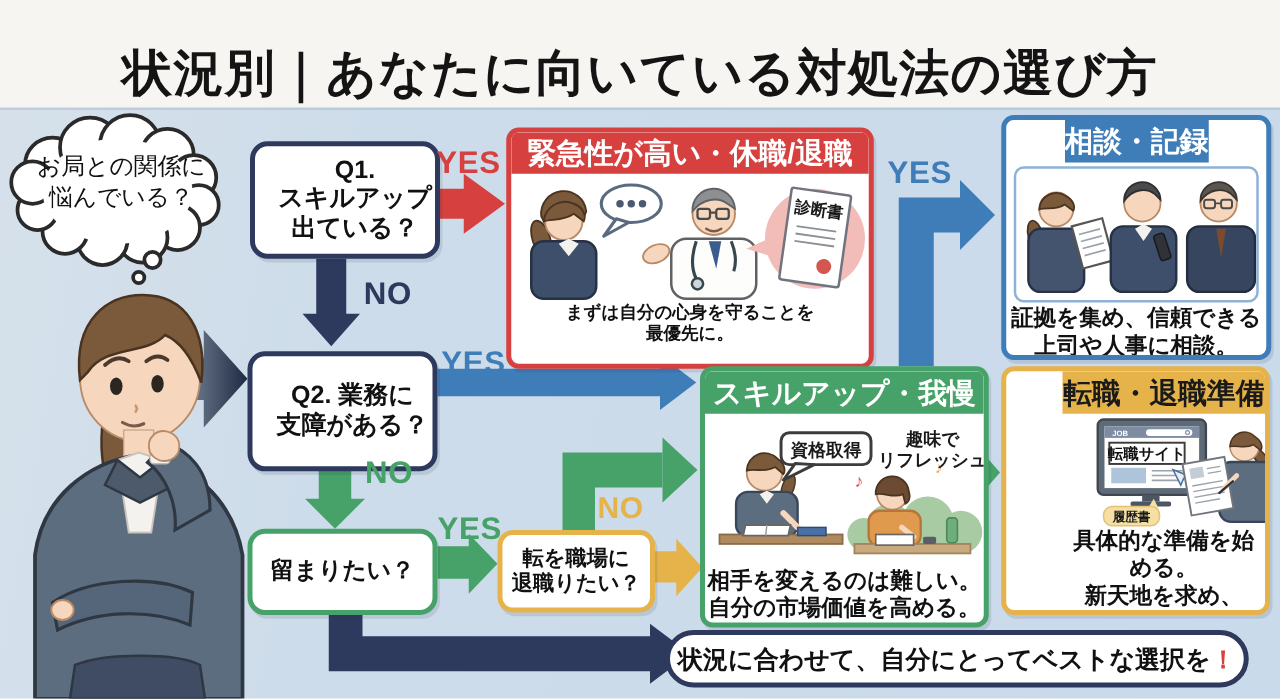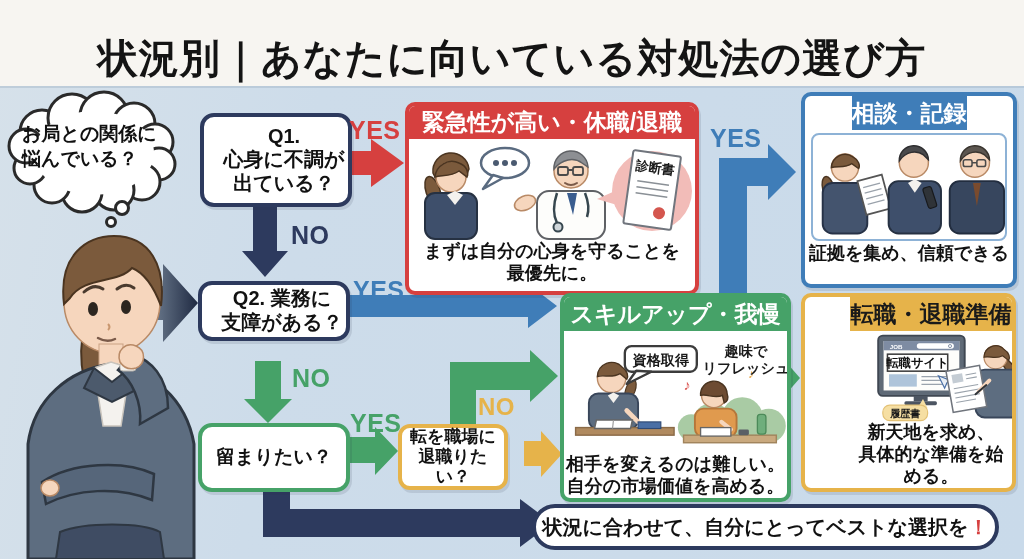--- a/index.html
+++ b/index.html
@@ -14,21 +14,21 @@
   .lbl-red{color:var(--red);} .lbl-navy{color:var(--navy);} .lbl-blue{color:var(--blue);}
   .lbl-green{color:var(--green);} .lbl-gold{color:var(--gold);}
   .qbox{position:absolute;z-index:2;background:#fff;border-radius:14px;display:flex;flex-direction:column;
     align-items:center;justify-content:center;text-align:center;font-weight:800;line-height:1.18;
     box-shadow:2px 3px 0 rgba(40,50,70,.12);box-sizing:border-box;}
   .b-navy{border:4px solid var(--navy);padding-left:16px;} .b-green{border:4px solid var(--green);} .b-gold{border:4px solid var(--gold);}
   .obox{position:absolute;z-index:2;background:#fff;border-radius:10px;overflow:hidden;display:flex;
     flex-direction:column;box-sizing:border-box;box-shadow:2px 3px 0 rgba(40,50,70,.12);}
   .obox .hd{flex:none;display:flex;align-items:center;justify-content:center;font-weight:800;color:#fff;}
   .obox .cap{flex:none;text-align:center;font-weight:800;line-height:1.22;}
-  .thought-text{position:absolute;z-index:3;text-align:left;font-weight:700;line-height:1.3;font-size:19px;}
+  .thought-text{position:absolute;z-index:3;text-align:center;font-weight:400;line-height:1.3;font-size:19px;}
   .figure{position:absolute;z-index:2;}
   .inner-frame{margin:3px 6px 2px 6px;border:2px solid #8db2d6;border-radius:8px;overflow:hidden;flex:none;}
   .pill{position:absolute;z-index:2;background:#fff;border:4px solid var(--navy);border-radius:26px;
     display:flex;align-items:center;justify-content:center;font-size:20px;font-weight:900;box-sizing:border-box;}
   .pill .bang{color:var(--red);}
 </style>
 </head>
 <body>
 
 <div class="canvas">
@@ -131,31 +131,31 @@
     <path d="M168,196 C168,164 150,148 132,142 L118,158 C132,168 142,190 140,212 Z" fill="#5d6d80" stroke="#2e3742" stroke-width="2.5"></path>
     <rect x="120" y="150" width="16" height="9" rx="3" fill="#f4f2ee" stroke="#b9b4ac" stroke-width="1"></rect>
     <path d="M120,150 C116,138 126,130 136,134 C146,138 146,152 136,156 C130,158 124,156 120,150 Z" fill="#f6d6bd" stroke="#b98a66" stroke-width="1.5"></path>
     <path d="M42,270 C72,250 124,248 154,262 L152,288 C118,274 76,277 46,292 Z" fill="#56667a" stroke="#2e3742" stroke-width="2.5"></path>
     <ellipse cx="50" cy="276" rx="9" ry="8" fill="#f6d6bd" stroke="#b98a66" stroke-width="1.5"></ellipse>
     <path d="M56,347 L60,320 C84,310 142,310 160,320 L164,347 Z" fill="#3f4c63" stroke="#2e3742" stroke-width="2"></path>
   </svg>
 
   <div class="qbox b-navy" style="left:200px;top:113px;width:152px;height:94px;font-size:20px;">
     <div>Q1.</div>
-    <div>心身に不調が</div>
+    <div>スキルアップ</div>
     <div>出ている？</div>
   </div>
-  <div class="qbox b-navy" style="left:198px;top:281px;width:152px;height:60px;font-size:20px;">
+  <div class="qbox b-navy" style="left:198px;top:281px;width:152px;height:96px;font-size:20px;">
     <div>Q2. 業務に</div>
     <div>支障がある？</div>
   </div>
   <div class="qbox b-green" style="left:198px;top:423px;width:152px;height:69px;font-size:19px;">
     <div>留まりたい？</div>
   </div>
-  <div class="qbox b-gold" style="left:398px;top:424px;width:110px;height:66px;font-size:17px;border-radius:12px;">
+  <div class="qbox b-gold" style="left:398px;top:424px;width:126px;height:66px;font-size:17px;border-radius:12px;">
     <div>転を職場に</div>
     <div>退職りたい？</div>
   </div>
 
   <div class="obox" style="left:405px;top:102px;width:294px;height:193px;border:4px solid var(--red);">
     <div class="hd" style="height:33px;background:var(--red);font-size:23px;">緊急性が高い・休職/退職</div>
     <svg width="286" height="102" viewBox="0 0 286 102">
       <g>
         <path d="M24,34 a18,18 0 0 1 36,-4 l-4,10 -28,2 Z" fill="#7b5a3c" stroke="#4a3420" stroke-width="1.5"></path>
         <ellipse cx="24" cy="52" rx="7" ry="15" transform="rotate(-18 24 52)" fill="#7b5a3c" stroke="#4a3420" stroke-width="1.5"></ellipse>
@@ -191,21 +191,21 @@
         <g transform="rotate(8 243 52)">
           <rect x="219" y="14" width="48" height="74" rx="2" fill="#fff" stroke="#70757d" stroke-width="2"></rect>
           <text x="243" y="33" text-anchor="middle" font-size="13" font-weight="800" fill="#1a1a1a">診断書</text>
           <line x1="227" y1="44" x2="259" y2="44" stroke="#8a9096" stroke-width="1.5"></line>
           <line x1="227" y1="50" x2="259" y2="50" stroke="#8a9096" stroke-width="1.5"></line>
           <line x1="227" y1="56" x2="259" y2="56" stroke="#8a9096" stroke-width="1.5"></line>
           <circle cx="253" cy="73" r="6" fill="#d4564e"></circle>
         </g>
       </g>
     </svg>
-    <div class="cap" style="font-size:18px;">
+    <div class="cap" style="font-size:14px;">
       <div>まずは自分の心身を守ることを</div>
       <div>最優先に。</div>
     </div>
   </div>
 
   <div class="obox" style="left:801px;top:92px;width:216px;height:196px;border:4px solid var(--blue);align-items:center;">
     <div class="hd" style="height:34px;background:var(--blue);font-size:23px;">相談・記録</div>
     <div class="inner-frame">
       <svg width="192" height="100" viewBox="0 0 198 100">
         <g>
@@ -234,20 +234,21 @@
           <rect x="155" y="24" width="9" height="7" rx="2" fill="none" stroke="#4a4a4a" stroke-width="1.6"></rect>
           <rect x="169" y="24" width="9" height="7" rx="2" fill="none" stroke="#4a4a4a" stroke-width="1.6"></rect>
           <line x1="164" y1="27" x2="169" y2="27" stroke="#4a4a4a" stroke-width="1.6"></line>
           <rect x="141" y="46" width="56" height="54" rx="10" fill="#37465e" stroke="#222d3f" stroke-width="2"></rect>
           <polygon points="165,48 173,48 169,72" fill="#7a4b2e"></polygon>
         </g>
       </svg>
     </div>
     <div class="cap" style="font-size:18px;">
       <div>証拠を集め、信頼できる</div>
+      <div>上司や人事に相談。</div>
     </div>
   </div>
 
   <div class="obox" style="left:560px;top:293px;width:231px;height:209px;border:4px solid var(--green);">
     <div class="hd" style="height:34px;background:var(--green);font-size:23px;">スキルアップ・我慢</div>
     <svg width="223" height="128" viewBox="0 0 223 130">
       <g fill="#a9cba4">
         <circle cx="128" cy="102" r="14"></circle>
           <circle cx="150" cy="96" r="20"></circle>
           <circle cx="182" cy="92" r="22"></circle>
@@ -332,22 +333,22 @@
           <line x1="104" y1="72" x2="136" y2="72" stroke="#9aa2ab" stroke-width="1.4"></line>
           <line x1="104" y1="78" x2="136" y2="78" stroke="#9aa2ab" stroke-width="1.4"></line>
           <line x1="104" y1="84" x2="136" y2="84" stroke="#9aa2ab" stroke-width="1.4"></line>
           <line x1="104" y1="90" x2="130" y2="90" stroke="#9aa2ab" stroke-width="1.4"></line>
         </g>
         <path d="M150,64 l-14,14" stroke="#f6d6bd" stroke-width="5" stroke-linecap="round"></path>
         <line x1="132" y1="82" x2="146" y2="70" stroke="#2f3338" stroke-width="2.5" stroke-linecap="round"></line>
       </g>
     </svg>
     <div class="cap" style="font-size:18px;">
+      <div>具体的な準備を始める。</div>
       <div>新天地を求め、</div>
-      <div>具体的な準備を始める。</div>
     </div>
   </div>
 
   <div class="pill" style="left:532px;top:504px;width:467px;height:46px;">
     <span>状況に合わせて、自分にとってベストな選択を</span>
       <span class="bang">！</span>
   </div>
 
 </div>
 

